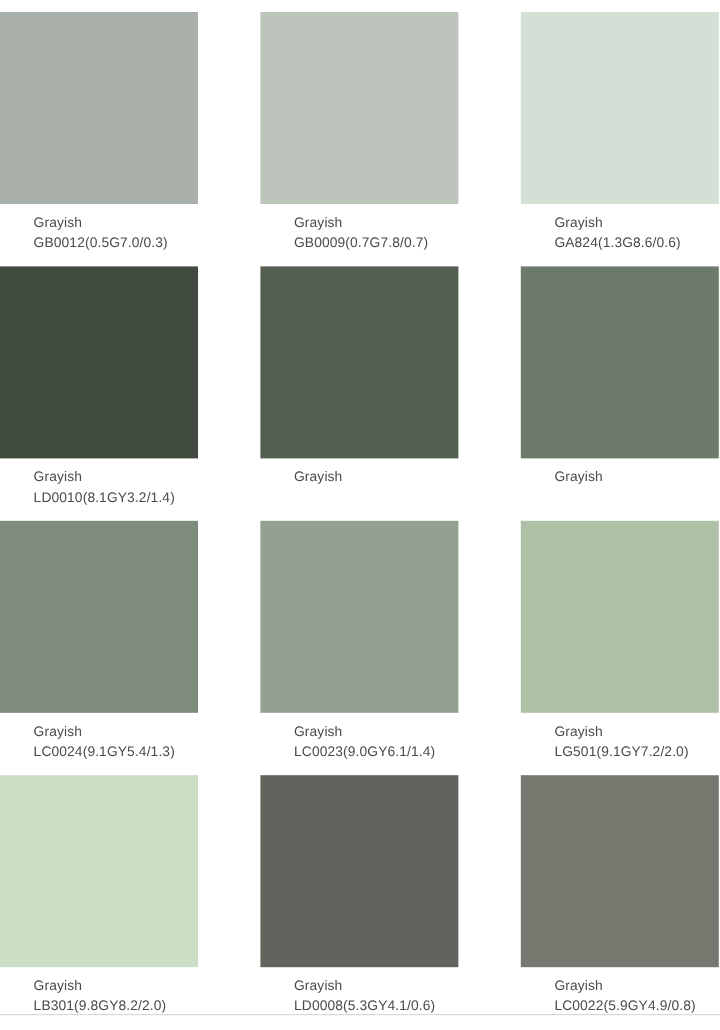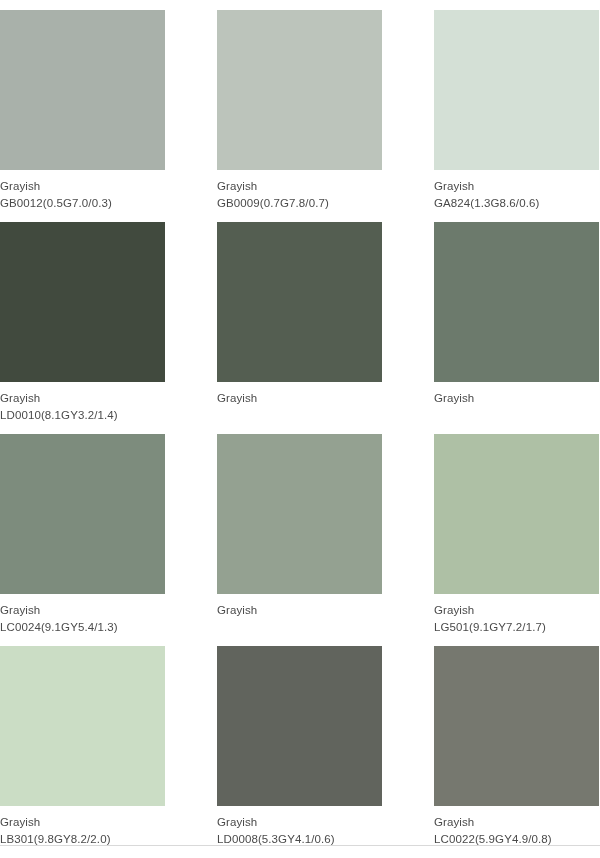--- a/index.html
+++ b/index.html
@@ -31,20 +31,21 @@
     box-sizing: border-box;
   }
   .swatch-chip {
     width: 165px;
     height: 160px;
     display: block;
   }
   .swatch-caption {
     padding-top: 9px;
     line-height: 15px;
+    margin-left: 28px;
   }
   .swatch-tone,
   .swatch-code {
     display: block;
     font-size: 11.5px;
     color: #4a4a4a;
     letter-spacing: 0.1px;
     white-space: nowrap;
   }
   .swatch-tone {
@@ -107,27 +108,28 @@
       <div class="swatch-chip" style="background: rgb(125, 140, 125);"></div>
       <div class="swatch-caption">
         <span class="swatch-tone">Grayish</span>
         <span class="swatch-code">LC0024(9.1GY5.4/1.3)</span>
       </div>
     </div>
     <div class="swatch-cell">
       <div class="swatch-chip" style="background: rgb(148, 161, 145);"></div>
       <div class="swatch-caption">
         <span class="swatch-tone">Grayish</span>
+        <span class="swatch-code">LC0023(9.0GY6.1/1.4)</span>
       </div>
     </div>
     <div class="swatch-cell">
       <div class="swatch-chip" style="background: rgb(174, 192, 165);"></div>
       <div class="swatch-caption">
         <span class="swatch-tone">Grayish</span>
-        <span class="swatch-code">LG501(9.1GY7.2/1.7)</span>
+        <span class="swatch-code">LG501(9.1GY7.2/2.0)</span>
       </div>
     </div>
     <div class="swatch-cell">
       <div class="swatch-chip" style="background: rgb(203, 221, 197);"></div>
       <div class="swatch-caption">
         <span class="swatch-tone">Grayish</span>
         <span class="swatch-code">LB301(9.8GY8.2/2.0)</span>
       </div>
     </div>
     <div class="swatch-cell">

